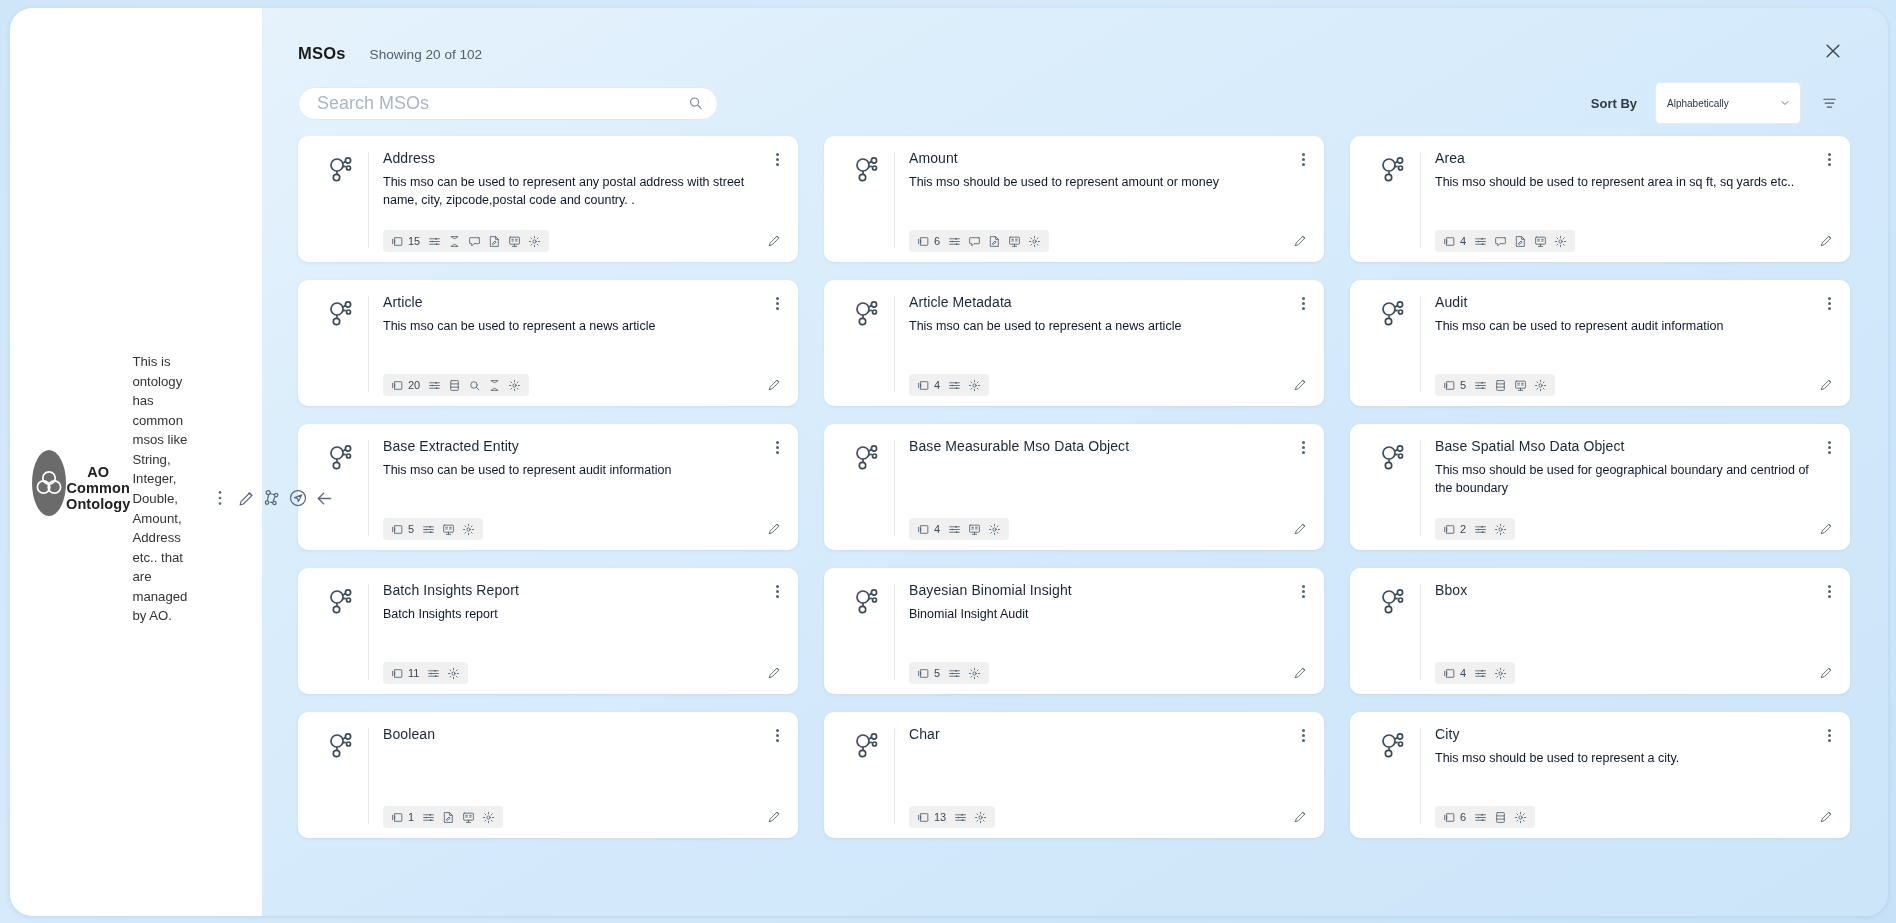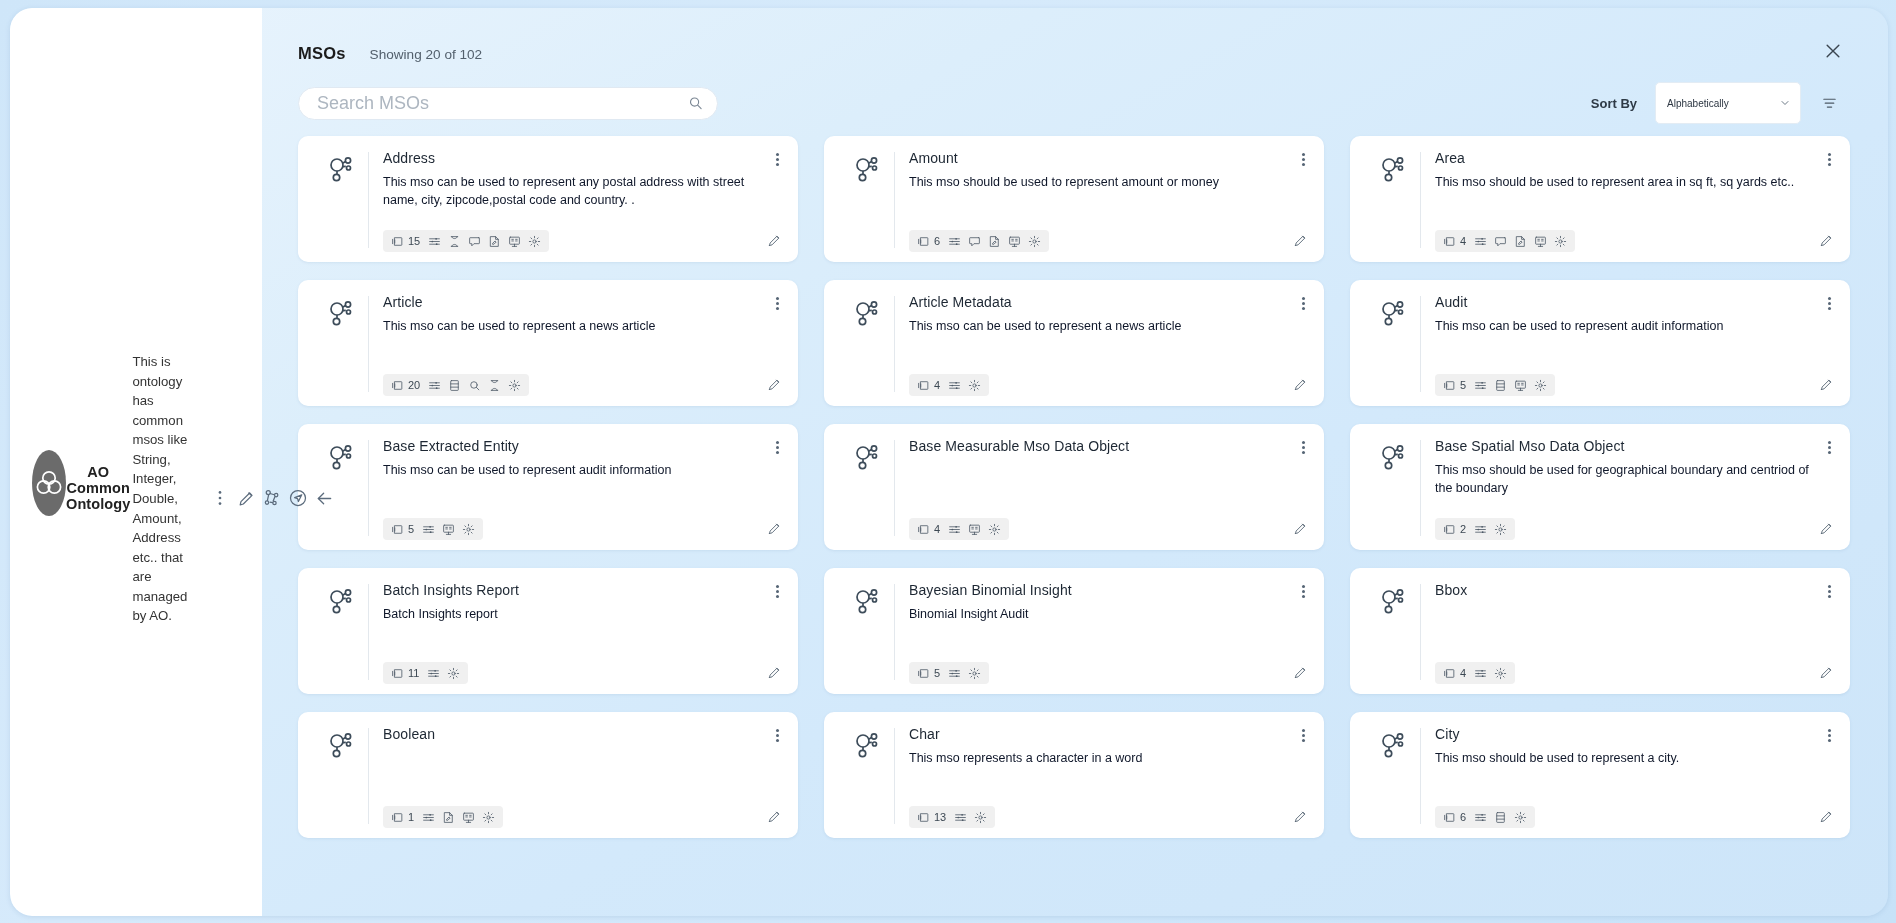--- a/index.html
+++ b/index.html
@@ -1182,21 +1182,20 @@
               <circle cx="10" cy="10" r="6"></circle>
               <circle cx="21" cy="5.5" r="2.6"></circle>
               <circle cx="21.5" cy="13" r="2"></circle>
               <circle cx="9.5" cy="22.5" r="3.2"></circle>
               <path d="M15.6 8.2l2.9-1.6M15.8 11.6l3-.2M10 16v3.3"></path>
             </svg>
           </div>
     <div class="card-sep"></div>
     <div class="card-body">
       <div class="card-title">Char</div>
-      <div class="card-desc">This mso represents a character in a word</div>
       <div class="kebab">
               <span></span>
             </div>
       <div class="card-footer">
         <div class="badge-row">
                 <span class="bi">
                   <svg width="13" height="13" viewBox="0 0 24 24" fill="none" stroke="currentColor" stroke-width="1.5" stroke-linecap="round" stroke-linejoin="round">
                     <path d="M3 8v8"></path>
                     <path d="M7 5h12a1 1 0 011 1v12a1 1 0 01-1 1H7z"></path>
                     <path d="M7 9v6"></path>

